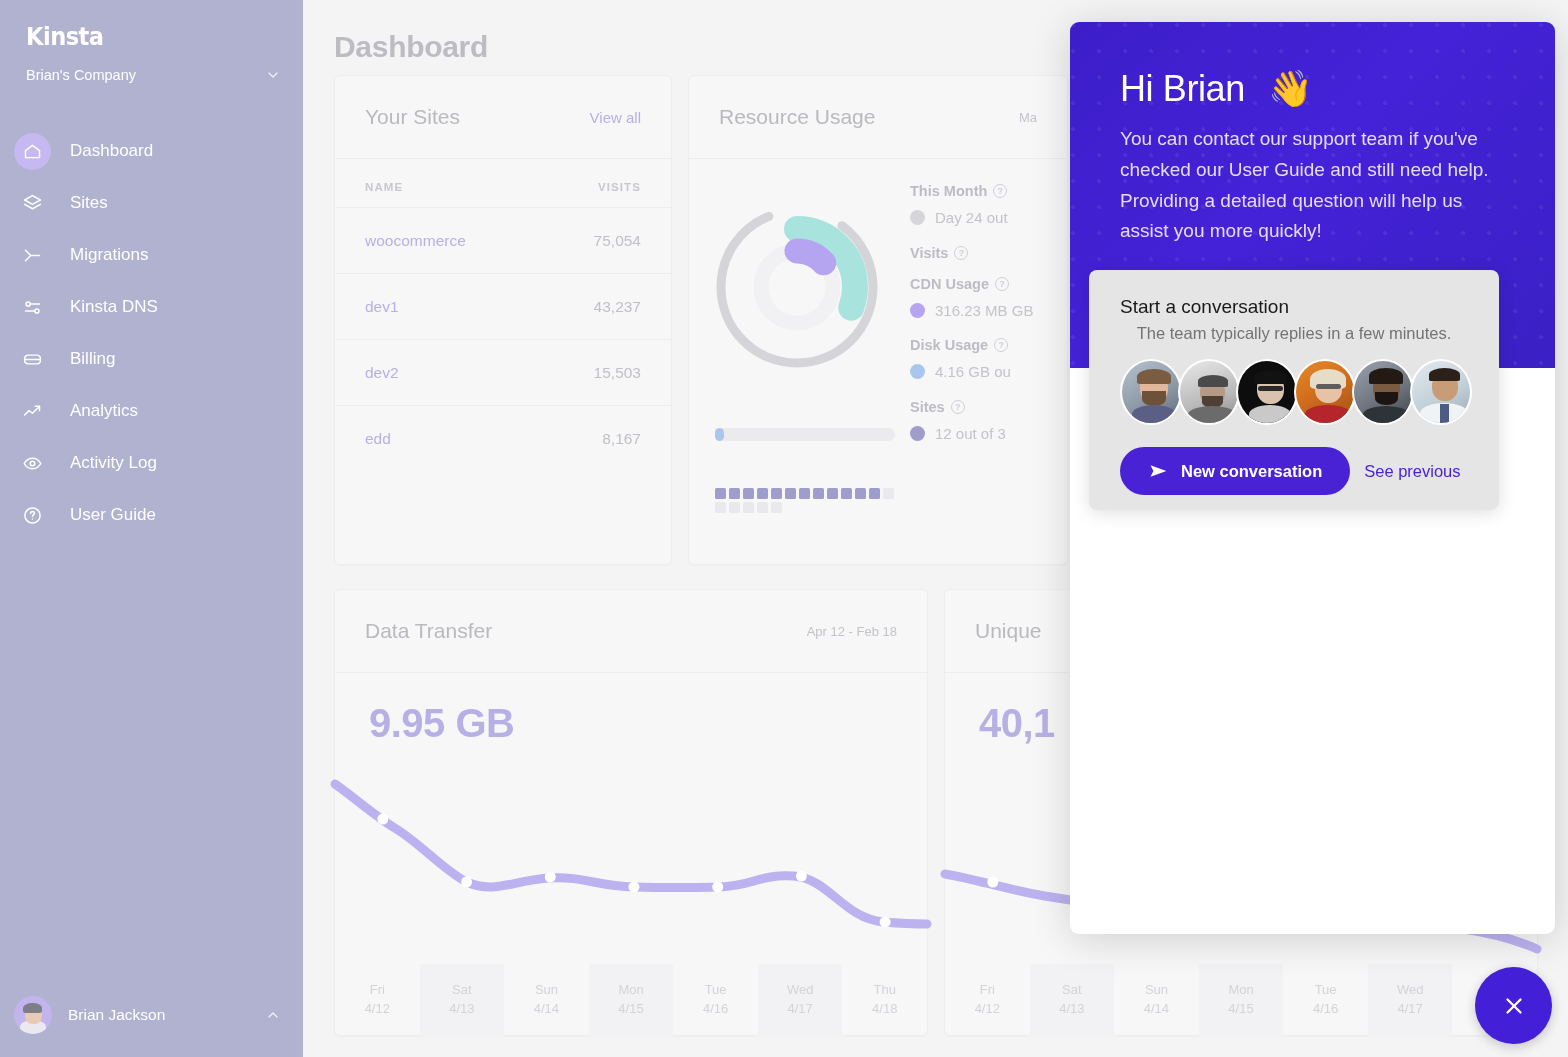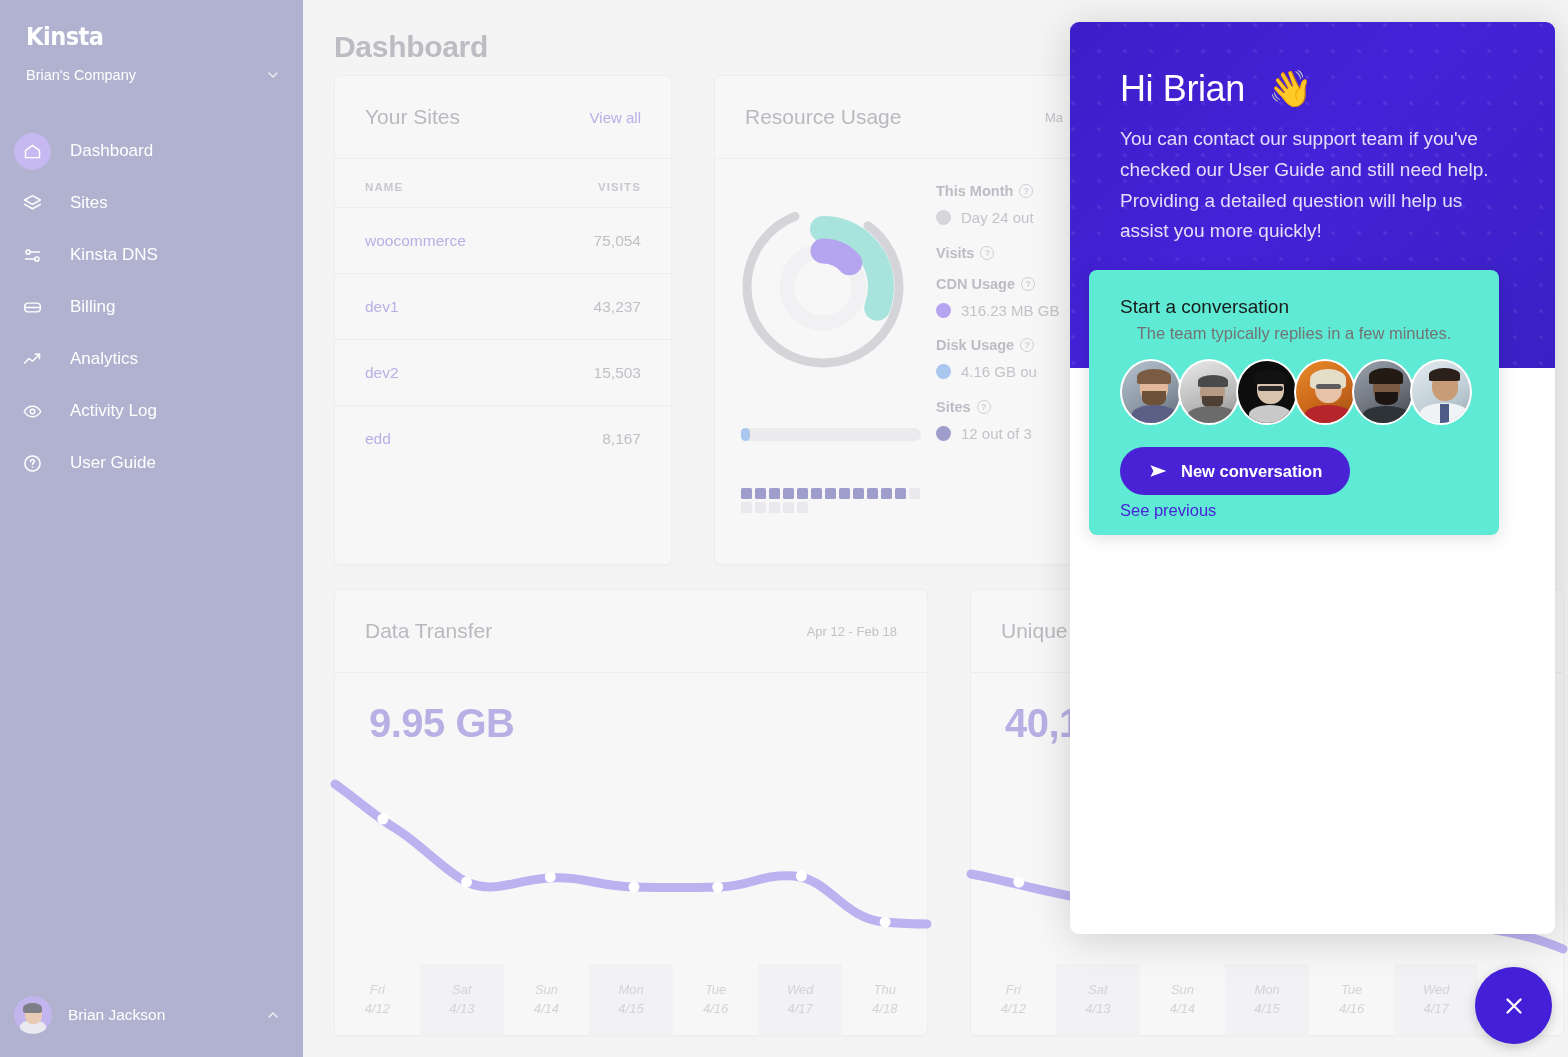--- a/index.html
+++ b/index.html
@@ -74,21 +74,21 @@
     flex: 1; height: 1057px; position: relative;
     background: #f4f4f5;
     padding: 0 0 0 0;
     overflow: hidden;
   }
   .page-title {
     margin: 30px 0 0 31px;
     font-size: 30px; font-weight: 700; color: #bcbcc2;
     letter-spacing: -0.3px;
   }
-  .grid-row { display: flex; padding: 0 0 0 31px; gap: 42px; }
+  .grid-row { display: flex; padding: 0 0 0 31px; gap: 16px; }
   .card {
     background: #f7f7f8;
     border: 1px solid #eeeef0;
     border-radius: 6px;
     box-shadow: 0 1px 2px rgba(0,0,0,0.025);
   }
   .card-head {
     height: 83px; display: flex; align-items: center; justify-content: space-between;
     padding: 0 30px;
     border-bottom: 1px solid #ededef;
@@ -124,21 +124,21 @@
   .res-val { display: flex; align-items: flex-start; gap: 10px; margin-top: 8px; font-size: 15px; color: #c3c3c9; line-height: 1.5; }
   .dot { width: 15px; height: 15px; border-radius: 50%; flex: 0 0 15px; margin-top: 3px; }
 
   
   #card-transfer { width: 594px; height: 447px; margin-top: 24px; }
   #card-visits { width: 594px; height: 447px; margin-top: 24px; }
   .chart-big-num { font-size: 40px; font-weight: 700; color: #b7b0e4; padding: 28px 0 0 34px; letter-spacing: -0.5px; }
   .chart-area { position: relative; height: 218px; }
   .chart-area svg { position: absolute; left: 0; top: 0; width: 100%; height: 100%; overflow: visible; }
   .xaxis { display: flex; height: 72px; }
-  .xcell { flex: 1; display: flex; flex-direction: column; align-items: center; justify-content: center; font-size: 13px; color: #d3d3d8; line-height: 1.45; font-style: italic; }
+  .xcell { flex: 1; display: flex; flex-direction: column; align-items: center; justify-content: center; font-size: 13px; color: #d3d3d8; line-height: 1.45; }
   .xcell.alt { background: #f2f2f4; }
 
   
   .intercom {
     position: absolute; right: 13px; top: 22px;
     width: 485px; height: 912px;
     border-radius: 9px;
     background: #ffffff;
     box-shadow: 0 5px 40px rgba(0,0,0,0.16);
     overflow: hidden;
@@ -150,30 +150,30 @@
       linear-gradient(135deg, #3c1ec8 0%, #4422d8 45%, #3a20c4 100%);
     background-size: 26px 26px, 100% 100%;
     padding: 46px 50px 0 50px;
     position: relative;
   }
   .ic-hi { color: #fff; font-size: 36px; font-weight: 400; letter-spacing: -0.4px; display: flex; align-items: center; gap: 24px; }
   .ic-sub { color: rgba(255,255,255,.85); font-size: 19px; line-height: 1.62; margin-top: 14px; max-width: 375px; }
   .ic-panel {
     position: absolute; left: 19px; top: 248px;
     width: 410px;
-    background: #5eead4;
+    background: #e5e5e5;
     border-radius: 8px;
     box-shadow: 0 3px 18px rgba(0,0,0,0.13);
     padding: 26px 31px 15px 31px;
   }
   .ic-panel-title { font-size: 19px; color: #1a1a1a; font-weight: 400; }
   .ic-panel-sub { font-size: 16.5px; color: #737373; margin-top: 6px; text-align: center; }
   .ic-avatars { display: flex; margin-top: 16px; }
   .ic-av { width: 66px; height: 66px; border-radius: 50%; margin-right: -4px; overflow: hidden; position: relative; border: 2px solid #fff; }
-  .ic-actions { display: flex; align-items: flex-start; margin-top: 22px; gap: 6px; flex-direction: column; }
+  .ic-actions { display: flex; align-items: center; margin-top: 22px; gap: 14px; }
   .btn-new {
     background: #4a22d6; color: #fff; border: none; border-radius: 24px;
     height: 48px; padding: 0 28px; font-size: 16.5px; font-weight: 700;
     display: flex; align-items: center; gap: 13px; cursor: pointer;
     font-family: "Liberation Sans", sans-serif;
   }
   .btn-new svg { width: 20px; height: 20px; fill: #fff; }
   .link-prev { color: #4a22d6; font-size: 16.5px; cursor: pointer; }
   .ic-close {
     position: absolute; right: 16px; bottom: 13px;
@@ -213,20 +213,29 @@
       <div class="nav-item">
         <span class="nav-icon-wrap">
           <svg viewBox="0 0 24 24">
               <polygon points="12 3 21 8 12 13 3 8"></polygon>
               <polyline points="3 13 12 18 21 13"></polyline>
             </svg>
         </span>
         <span class="nav-label">Sites</span>
       </div>
 
+      <div class="nav-item">
+        <span class="nav-icon-wrap">
+          <svg viewBox="0 0 24 24">
+              <path d="M4 6 L10 12 L4 18"></path>
+              <line x1="10" y1="12" x2="20" y2="12"></line>
+            </svg>
+        </span>
+        <span class="nav-label">Migrations</span>
+      </div>
 
       <div class="nav-item">
         <span class="nav-icon-wrap">
           <svg viewBox="0 0 24 24">
               <circle cx="7" cy="8" r="2.4"></circle>
               <circle cx="17" cy="16" r="2.4"></circle>
               <line x1="9.4" y1="8" x2="20" y2="8"></line>
               <line x1="4" y1="16" x2="14.6" y2="16"></line>
             </svg>
         </span>

